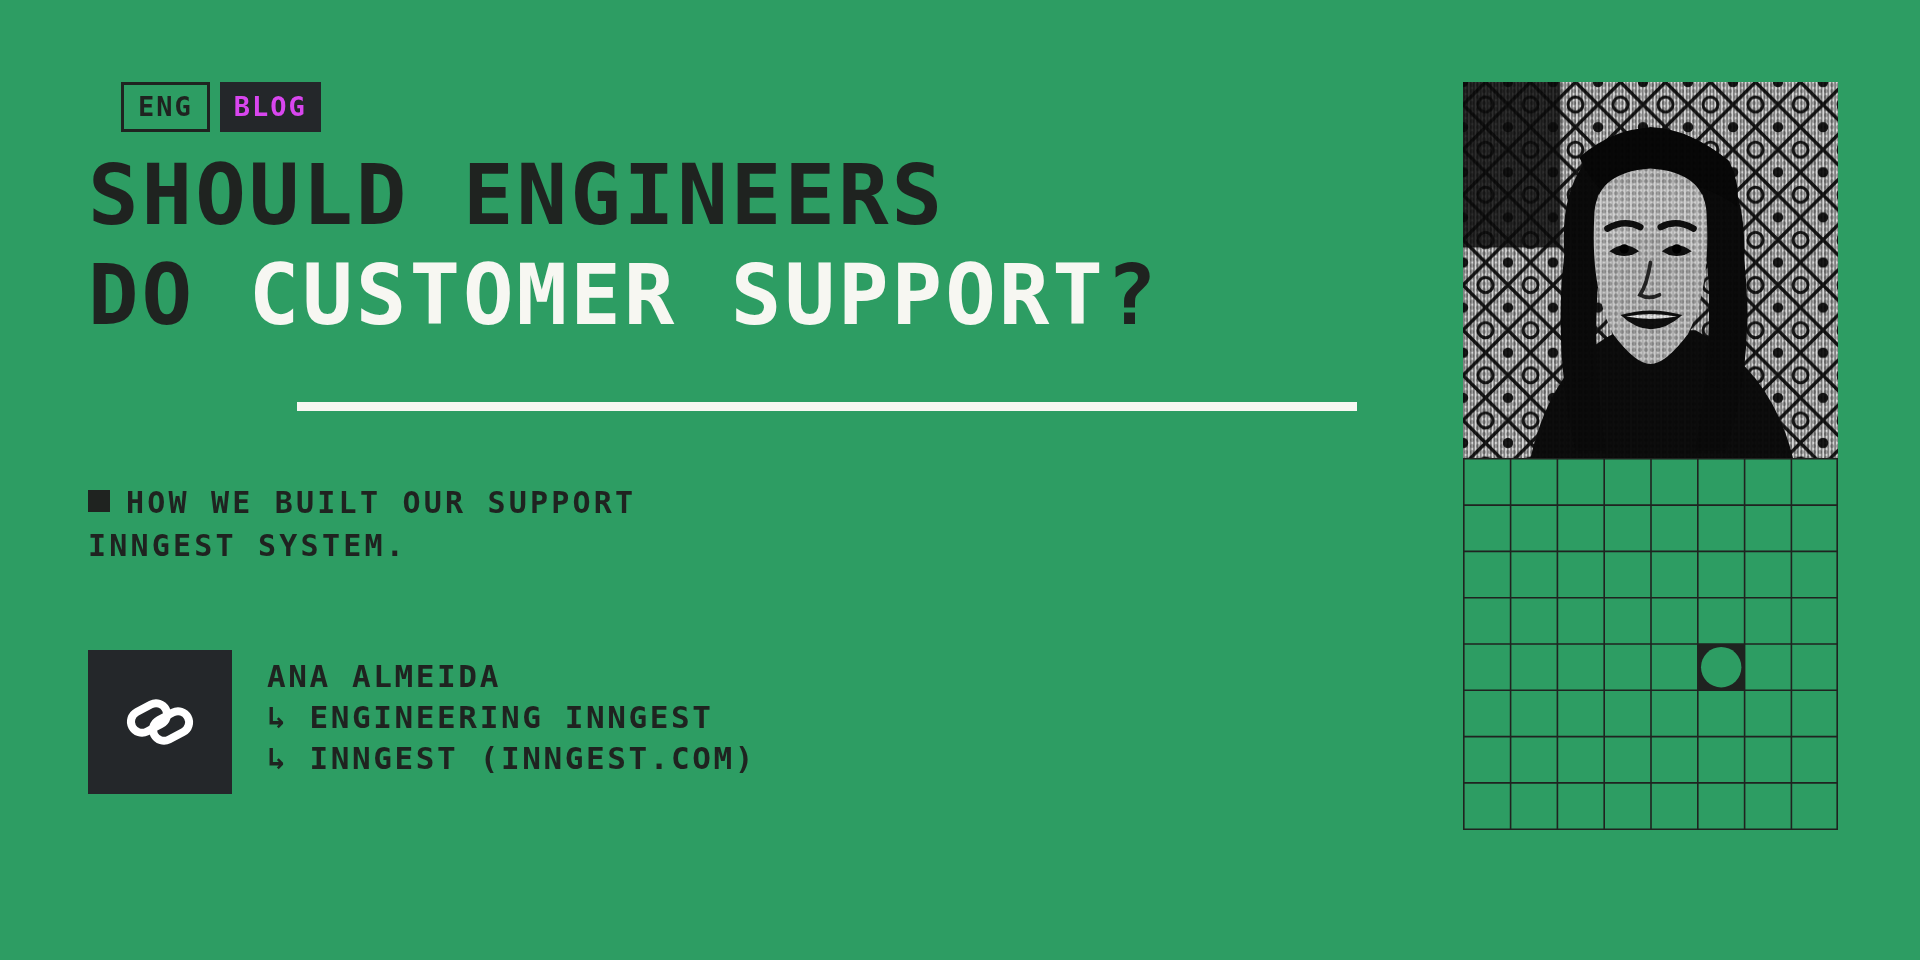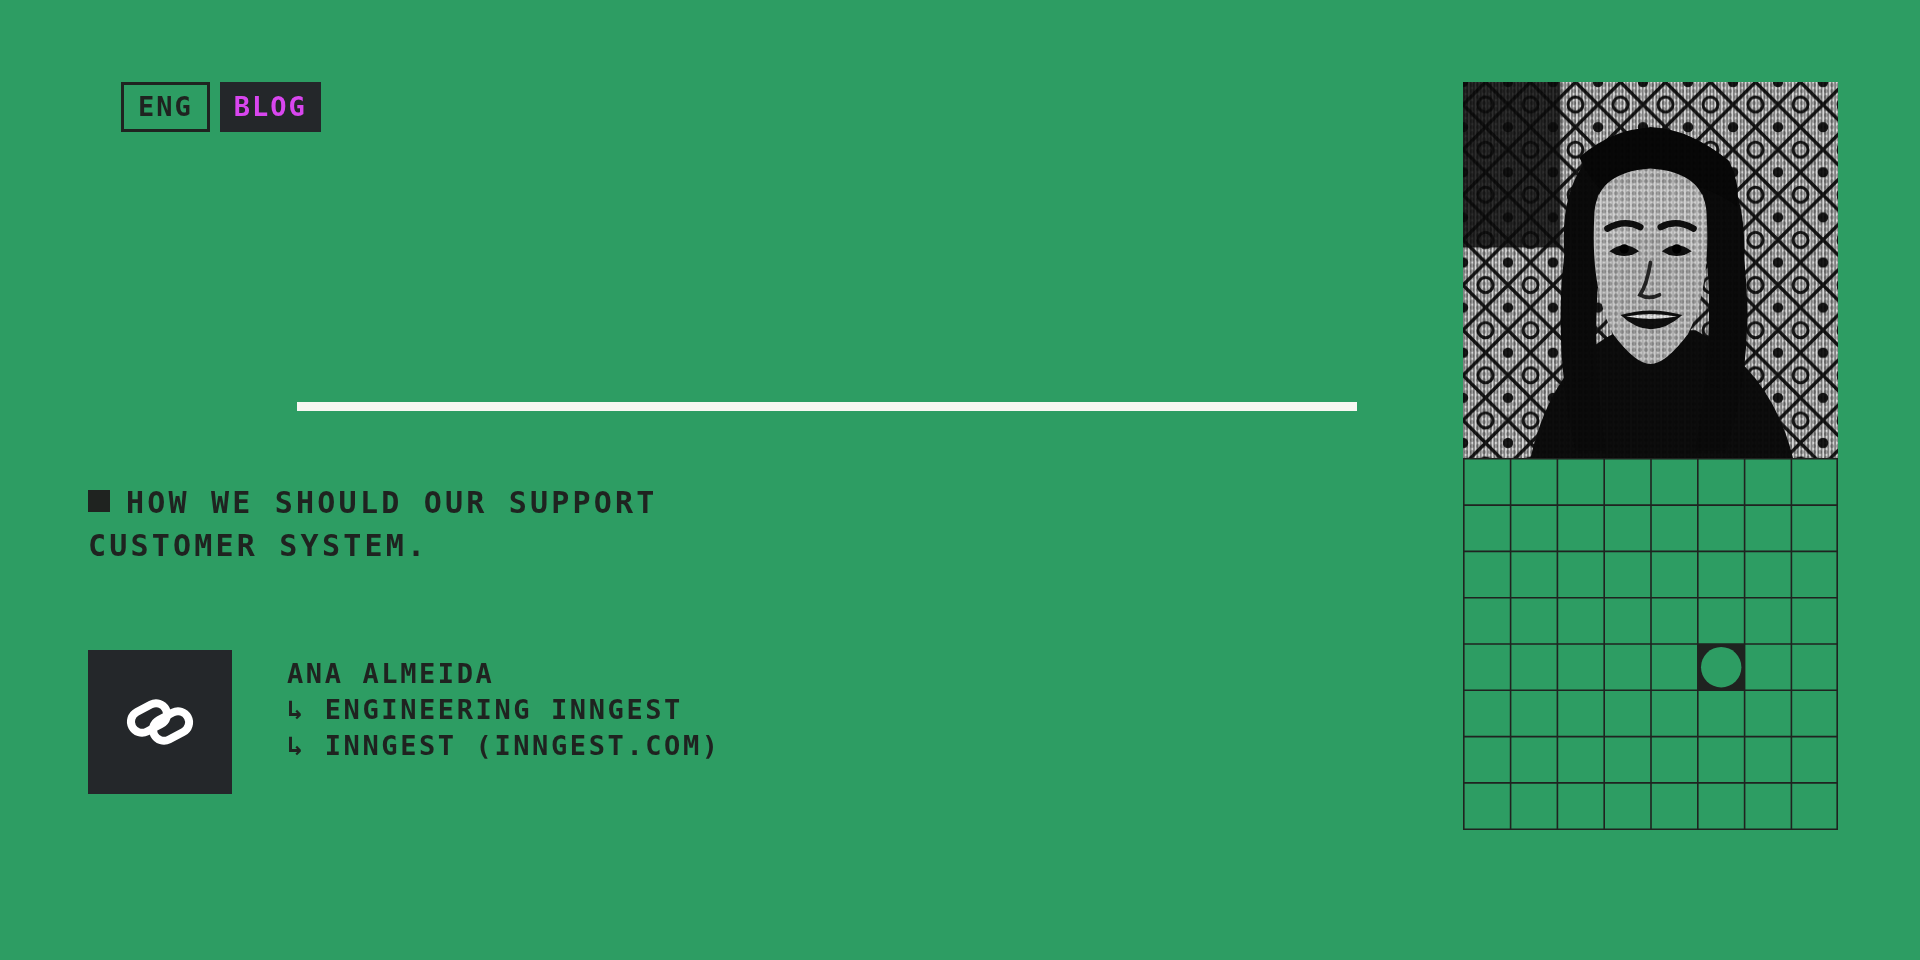--- a/index.html
+++ b/index.html
@@ -60,22 +60,22 @@
   .author{
     position:absolute; left:88px; top:650px;
     display:flex; align-items:flex-start; gap:35px;
   }
   .logo{
     width:144px; height:144px; background:#24272a;
     display:flex; align-items:center; justify-content:center;
     flex:0 0 auto;
   }
   .author-lines{
-    font-size:27px; font-weight:700; letter-spacing:2.6px;
-    line-height:1.33; color:#1f2320; padding-top:6px;margin-left:20px;
+    font-size:31px; font-weight:700; letter-spacing:2.6px;
+    line-height:1.33; color:#1f2320; padding-top:6px;
   }
   .author-lines div{ white-space:pre; }
 
   
   .portrait{
     position:absolute; left:1463px; top:82px;
     width:375px; height:376px;
     background:#111; overflow:hidden;
     image-rendering:pixelated;
   }
@@ -94,24 +94,25 @@
 
   <div class="badges">
     <div class="badge badge-outline">
       <span>ENG</span>
     </div>
     <div class="badge badge-solid">
       <span>BLOG</span>
     </div>
   </div>
 
+  <h1 class="title"><span>SHOULD ENGINEERS</span><span class="l2"><span class="qm">DO </span><span class="hl">CUSTOMER SUPPORT</span><span class="qm">?</span></span></h1>
   <div class="title-underline"></div>
 
-  <div class="subtitle"><span class="sq"></span><span>HOW WE SHOULD OUR SUPPORT</span>
-<span>CUSTOMER SYSTEM.</span></div>
+  <div class="subtitle"><span class="sq"></span><span>HOW WE BUILT OUR SUPPORT</span>
+<span>INNGEST SYSTEM.</span></div>
 
   <div class="author">
     <div class="logo">
       <svg width="86" height="86" viewBox="0 0 86 86" aria-hidden="true">
         <g fill="none" stroke="#ffffff" stroke-width="8" stroke-linecap="round" stroke-linejoin="round">
           <rect x="13" y="28" width="38" height="22" rx="11" transform="rotate(-28 32 39)"></rect>
           <rect x="35" y="36" width="38" height="22" rx="11" transform="rotate(-28 54 47)"></rect>
         </g>
       </svg>
     </div>

